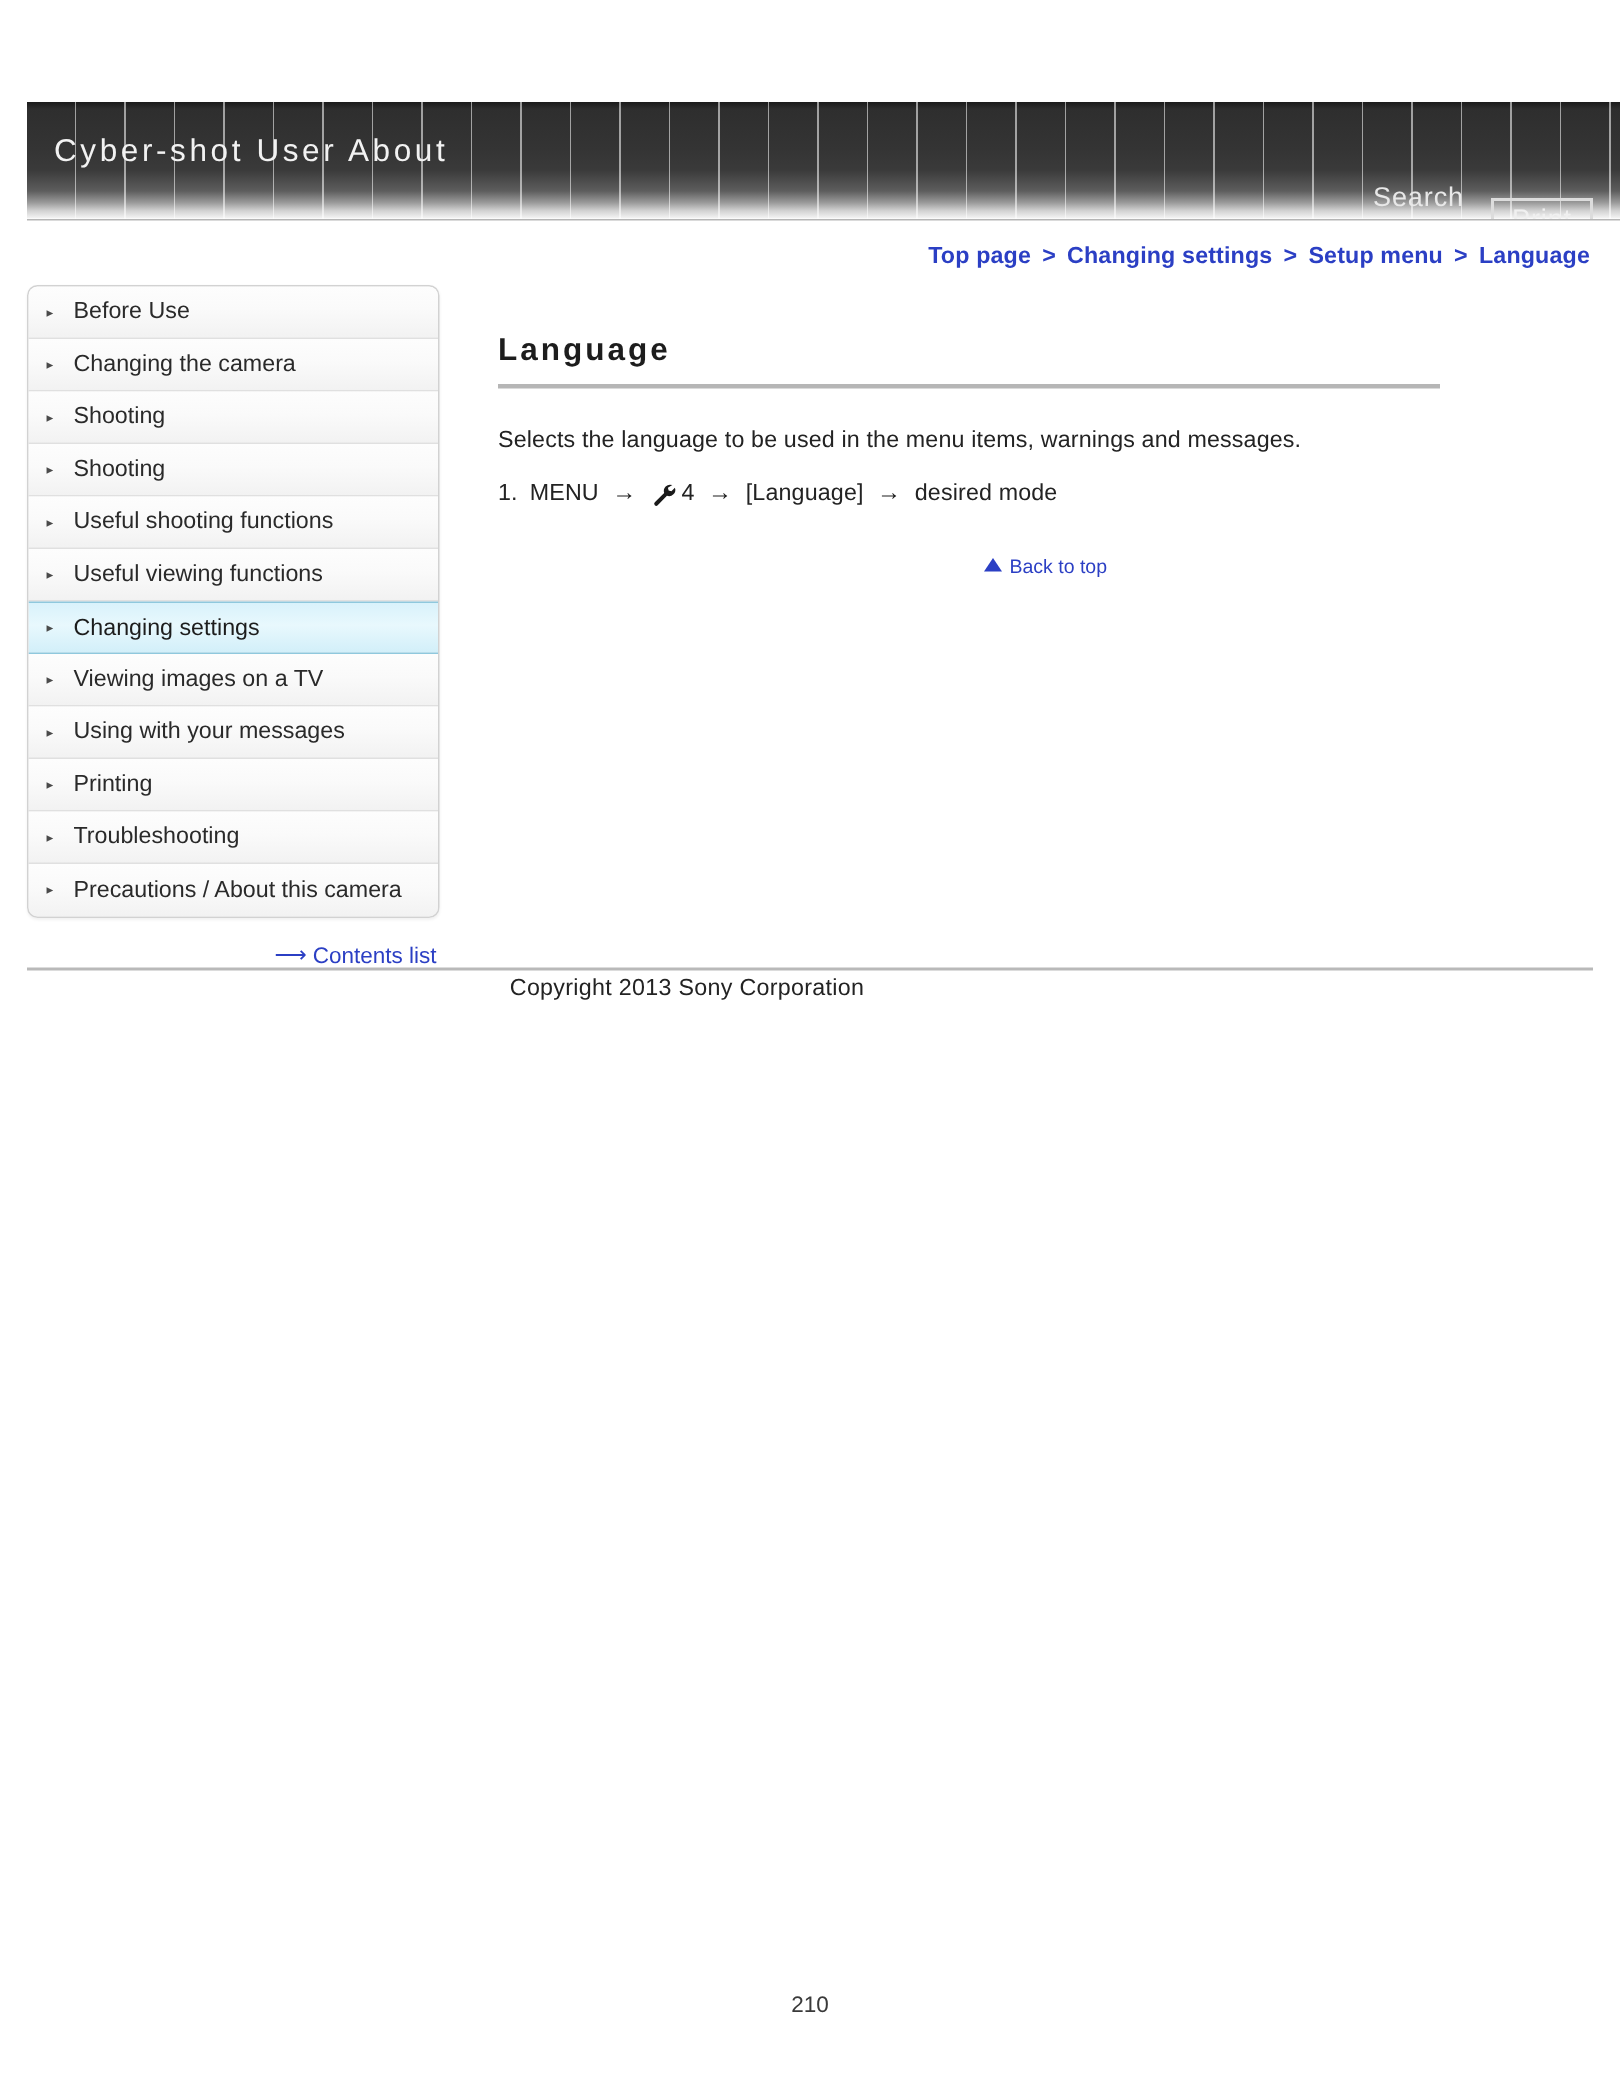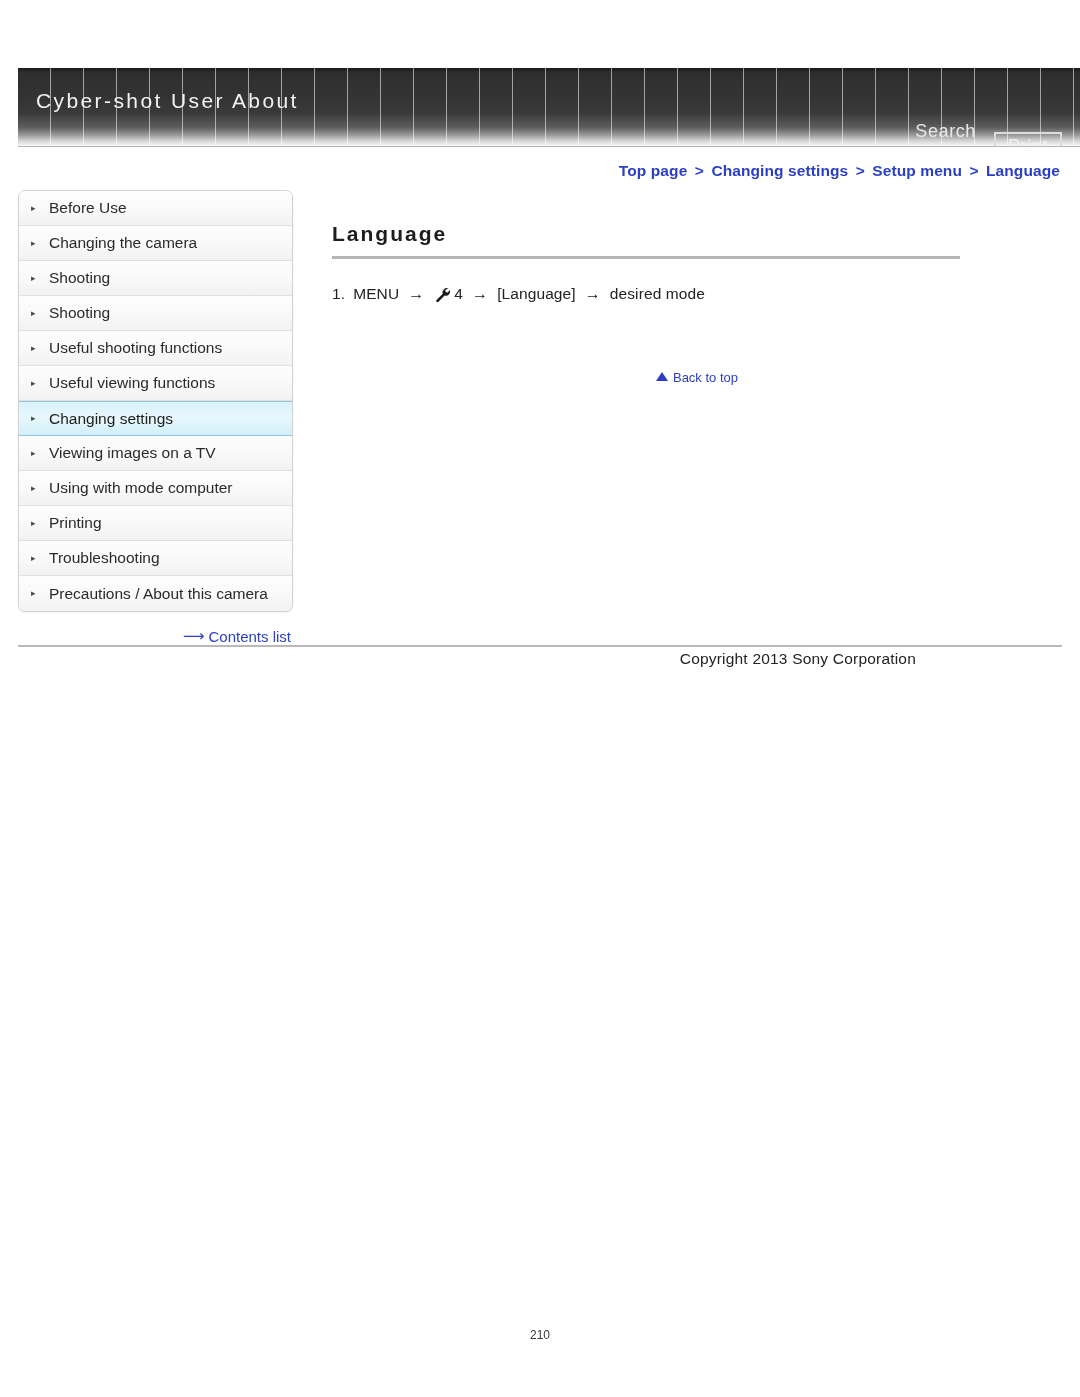--- a/index.html
+++ b/index.html
@@ -236,32 +236,32 @@
     top: 645px;
     width: 1044px;
     height: 2px;
     background: #b9b9b9;
   }
   .copyright {
     position: absolute;
     left: 0;
     top: 650px;
     width: 916px;
-    text-align: right;
+    text-align: center;
     font-size: 15.5px;
     color: #232323;
     letter-spacing: 0.2px;
   }
   .page-number {
     position: absolute;
     left: 0;
     top: 1328px;
     width: 1080px;
     text-align: center;
-    font-size: 12px;
+    font-size: 15px;
     color: #3a3a3a;
   }
 </style>
 </head>
 <body>
 
 <div class="header-banner">
   <div class="header-title">Cyber-shot User About</div>
   <div class="header-actions">
     <span class="search-link">Search</span>
@@ -307,21 +307,21 @@
   <div class="nav-item active">
     <span class="bullet">▸</span>
     <span>Changing settings</span>
   </div>
   <div class="nav-item">
     <span class="bullet">▸</span>
     <span>Viewing images on a TV</span>
   </div>
   <div class="nav-item">
     <span class="bullet">▸</span>
-    <span>Using with mode computer</span>
+    <span>Using with your messages</span>
   </div>
   <div class="nav-item">
     <span class="bullet">▸</span>
     <span>Printing</span>
   </div>
   <div class="nav-item">
     <span class="bullet">▸</span>
     <span>Troubleshooting</span>
   </div>
   <div class="nav-item">
@@ -332,20 +332,21 @@
 
 <div class="contents-list-row">
   <span class="contents-list-link">
     <span class="arrow-right-icon">⟶</span><span>Contents list</span>
   </span>
 </div>
 
 <div class="main">
   <h1 class="page-title">Language</h1>
   <div class="title-rule"></div>
+  <p class="lead-text">Selects the language to be used in the menu items, warnings and messages.</p>
   <div class="step-line">
     <span class="step-num">1.</span>
     <span>MENU</span>
     <span class="step-arrow">→</span>
     <span class="wrench-icon">
       <svg viewBox="0 0 24 24" width="19" height="17" aria-hidden="true">
         <path d="M20.1 3.4a5.9 5.9 0 0 0-6.3 1.4 6 6 0 0 0-1.4 6.1L3.6 19.6a1.9 1.9 0 0 0 0 2.7 1.9 1.9 0 0 0 2.7 0l8.7-8.8a6 6 0 0 0 6.1-1.4 5.9 5.9 0 0 0 1.4-6.3l-3.3 3.3-2.6-.7-.7-2.6z" fill="#1a1a1a"></path>
       </svg>
     </span>
     <span class="menu-num">4</span>

